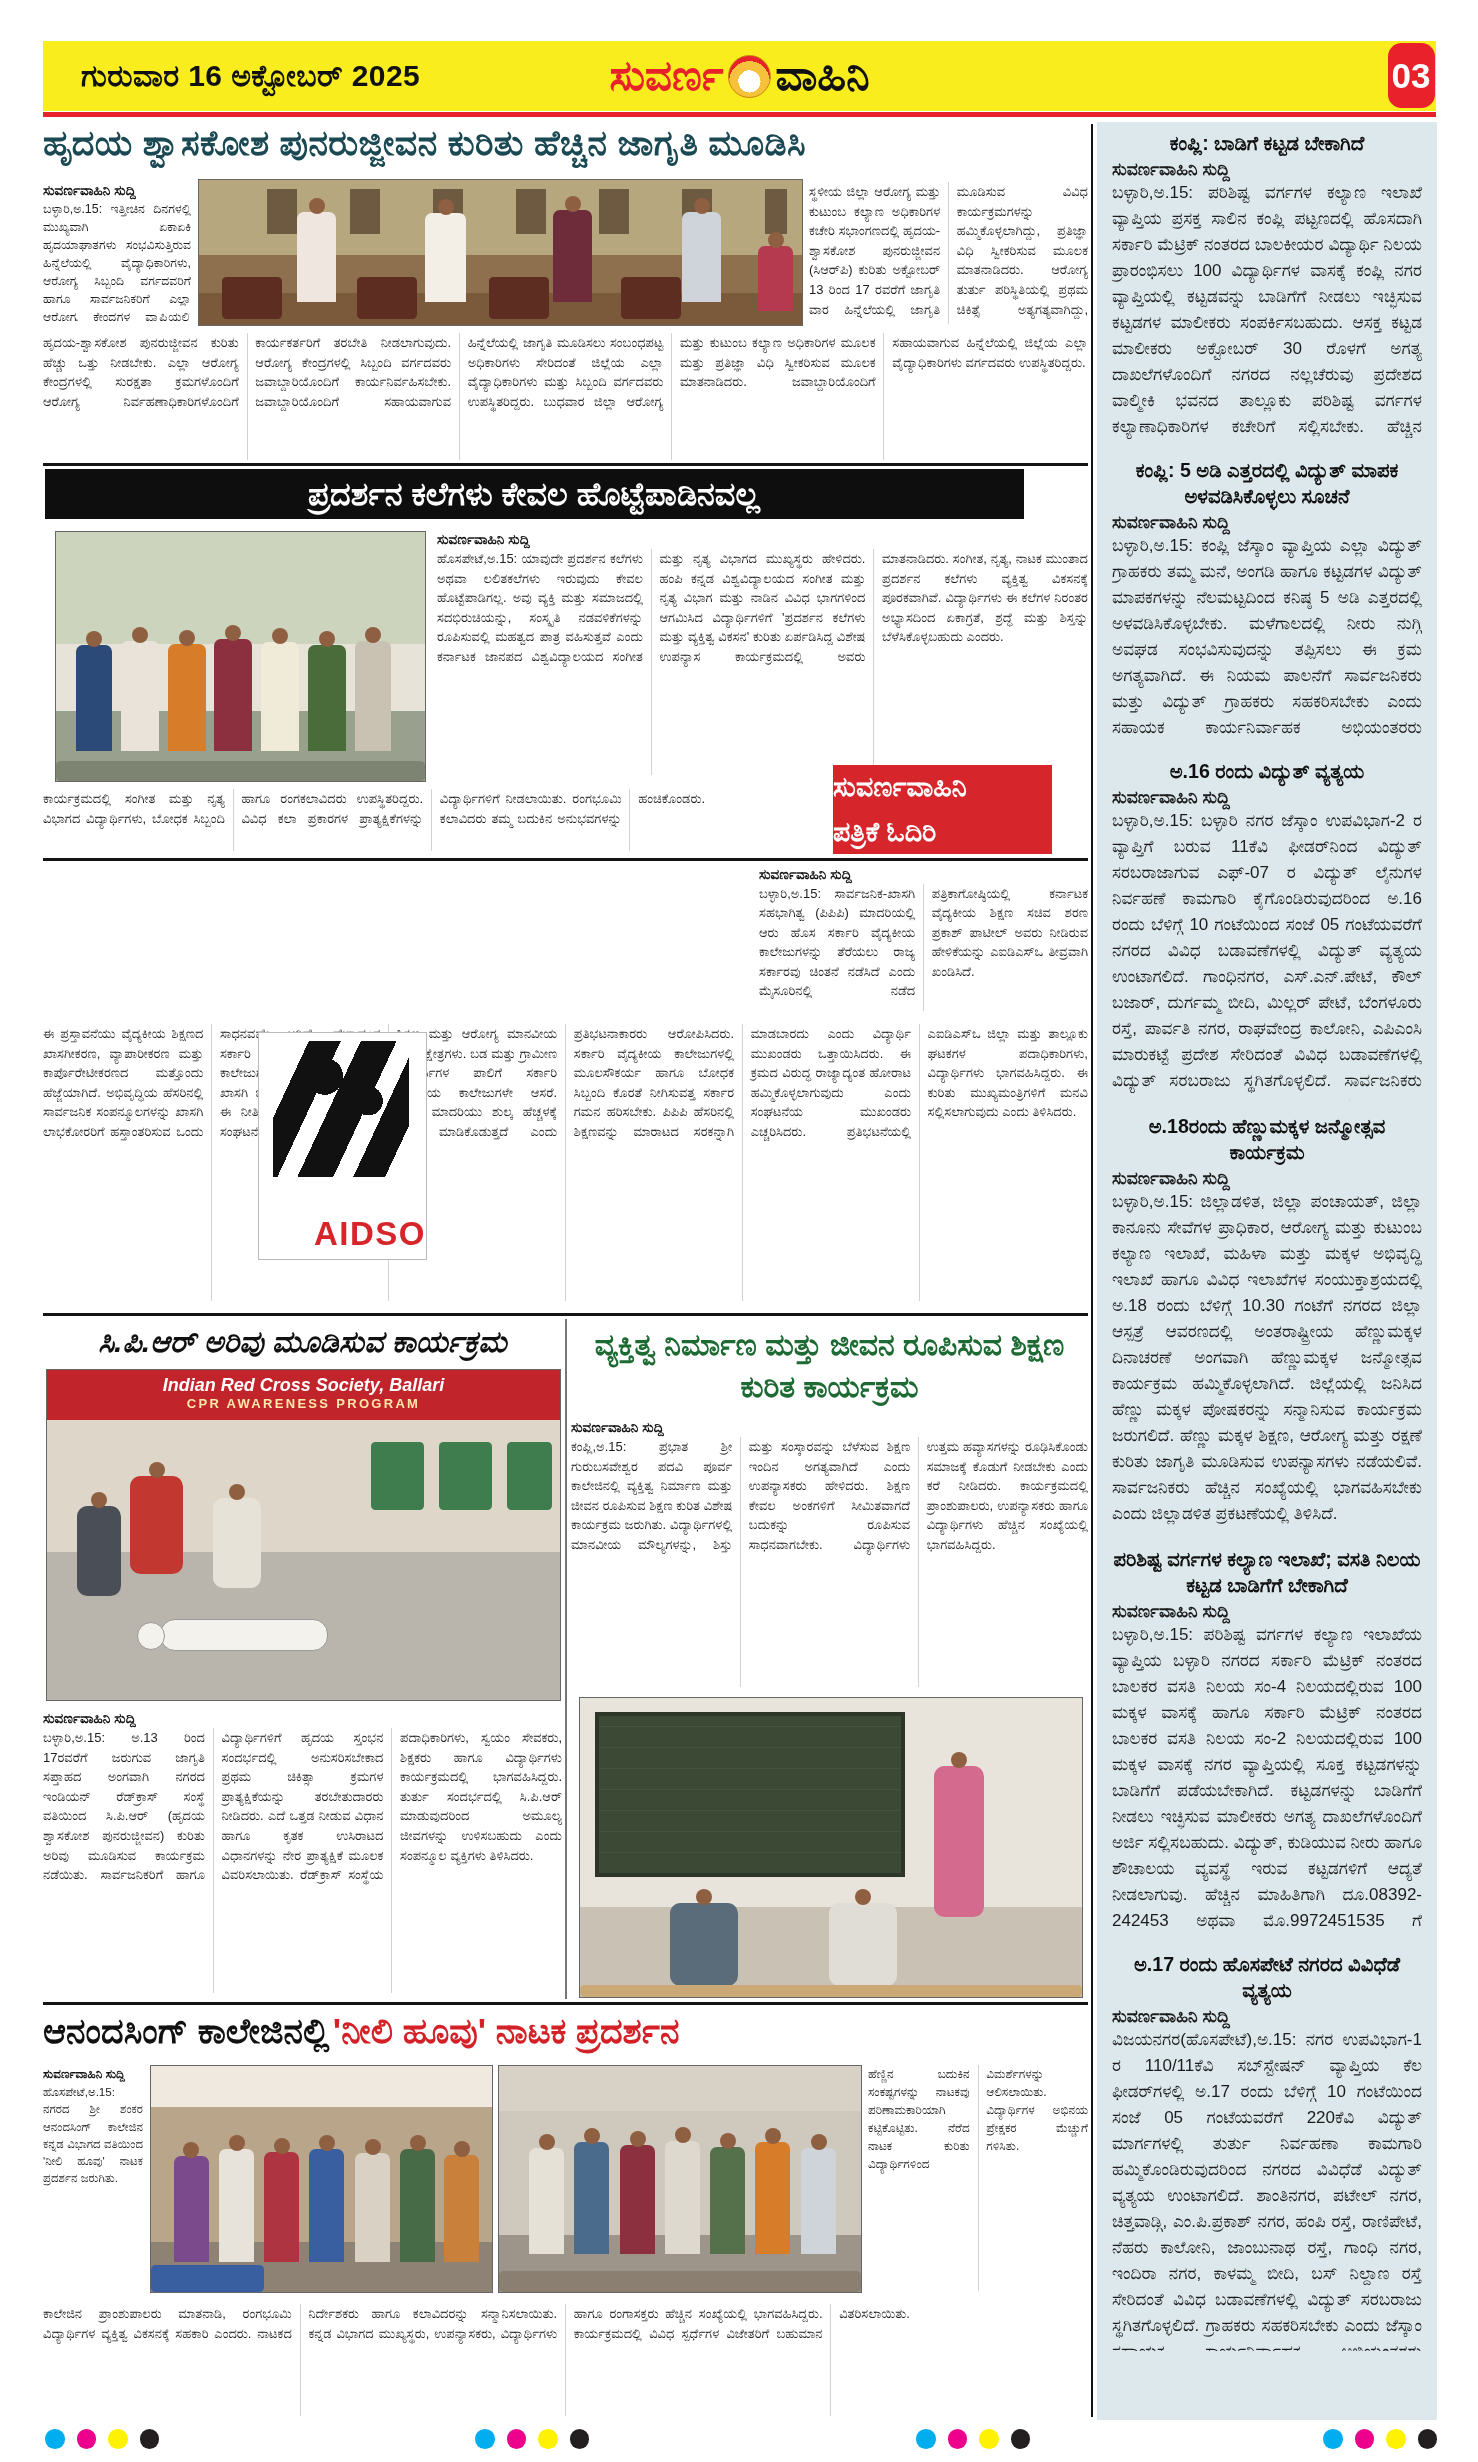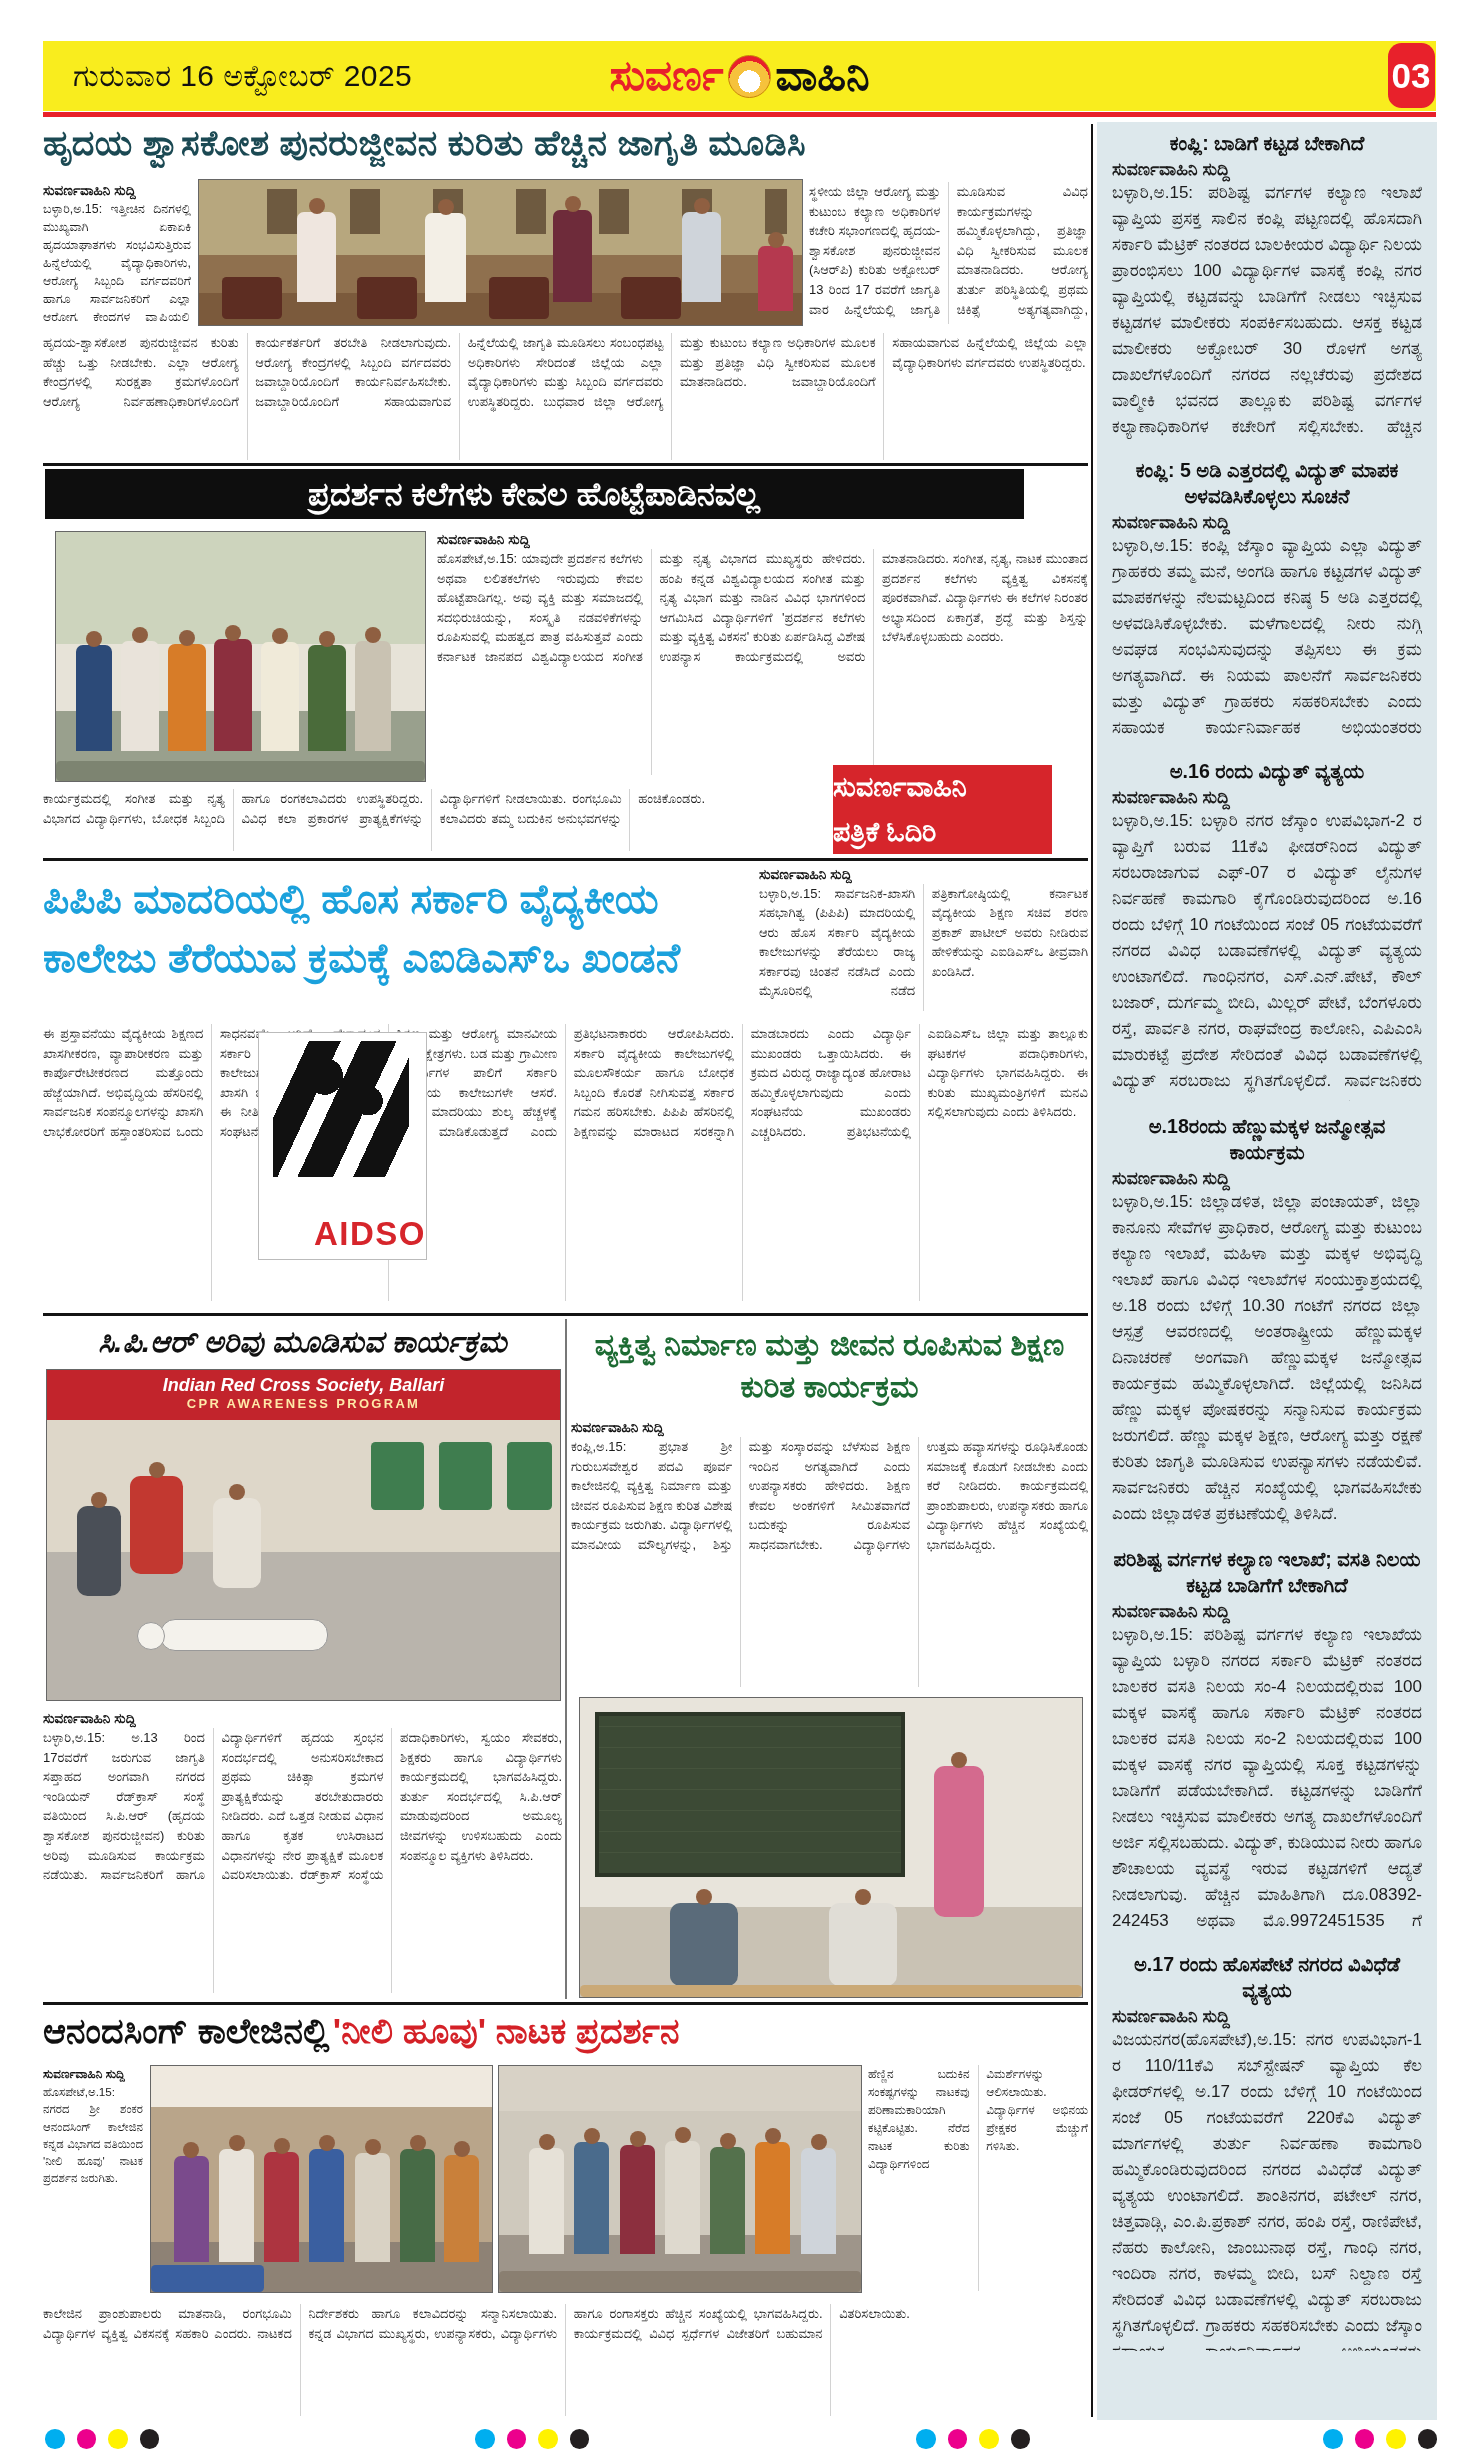--- a/index.html
+++ b/index.html
@@ -1,21 +1,21 @@
 <!DOCTYPE html>
 <html style="font-size:12px"><head>
 <meta charset="utf-8">
 <style>
   html,body{margin:0;padding:0;background:#e9e7e2;}
   #sheet{position:relative;width:1478px;height:2462px;background:#ffffff;overflow:hidden;
          font-family:"Liberation Sans","DejaVu Sans",sans-serif;color:#1c1c1c;}
   .abs{position:absolute;}
   
   #topbar{left:43px;top:41px;width:1393px;height:70px;background:#F9ED1E;display:flex;align-items:center;}
-  #dateline{font-size:30px;font-weight:normal;color:#111;padding-left:30px;letter-spacing:0.4px;white-space:nowrap;}
+  #dateline{font-size:30px;font-weight:bold;color:#111;padding-left:38px;letter-spacing:0.4px;white-space:nowrap;}
   #masthead{position:absolute;left:50%;top:50%;transform:translate(-50%,-50%);display:flex;align-items:center;gap:4.5px;white-space:nowrap;}
   #masthead .red{color:#E8212B;font-size:42px;font-weight:800;}
   #masthead .blk{color:#111;font-size:42px;font-weight:800;}
   .flame{display:inline-block;width:41px;height:41px;border-radius:50%;
          background:radial-gradient(circle at 50% 62%,#ffffff 0 34%,#f6c23c 34% 62%,#e8212b 62% 100%);
          border:1.5px solid #c8830a;}
   #pagenum{position:absolute;right:1.5px;top:2.3px;width:47px;height:65px;background:#E8212B;border-radius:13.6px;
            color:#fff;font-size:35px;font-weight:bold;display:flex;align-items:center;justify-content:center;}
   #redline{left:43px;top:112px;width:1393px;height:5.3px;background:#E8212B;}
   
@@ -129,24 +129,20 @@
     </div>
     <div class="abs bodytxt cols" style="left:0;top:320px;width:777px;height:62px;column-count:4;">ಕಾರ್ಯಕ್ರಮದಲ್ಲಿ ಸಂಗೀತ ಮತ್ತು ನೃತ್ಯ ವಿಭಾಗದ ವಿದ್ಯಾರ್ಥಿಗಳು, ಬೋಧಕ ಸಿಬ್ಬಂದಿ ಹಾಗೂ ರಂಗಕಲಾವಿದರು ಉಪಸ್ಥಿತರಿದ್ದರು. ವಿವಿಧ ಕಲಾ ಪ್ರಕಾರಗಳ ಪ್ರಾತ್ಯಕ್ಷಿಕೆಗಳನ್ನು ವಿದ್ಯಾರ್ಥಿಗಳಿಗೆ ನೀಡಲಾಯಿತು. ರಂಗಭೂಮಿ ಕಲಾವಿದರು ತಮ್ಮ ಬದುಕಿನ ಅನುಭವಗಳನ್ನು ಹಂಚಿಕೊಂಡರು.</div>
     <div id="promo" class="abs" style="left:790px;top:296px;width:219px;height:89px;">
       <div>ಸುವರ್ಣವಾಹಿನಿ</div>
       <div>ಪತ್ರಿಕೆ ಓದಿರಿ</div>
     </div>
   </div>
   <div class="abs hrule" style="left:43px;top:858px;width:1045px;"></div>
 
   <div class="abs" style="left:43px;top:864px;width:1045px;height:446px;">
-    <div class="abs" style="left:0;top:6px;width:705px;">
-      <div class="h-a3">ಪಿಪಿಪಿ ಮಾದರಿಯಲ್ಲಿ ಹೊಸ ಸರ್ಕಾರಿ ವೈದ್ಯಕೀಯ</div>
-      <div class="h-a3">ಕಾಲೇಜು ತೆರೆಯುವ ಕ್ರಮಕ್ಕೆ ಎಐಡಿಎಸ್ಒ ಖಂಡನೆ</div>
-    </div>
     <div class="abs" style="left:716px;top:1.5px;width:329px;height:148px;">
       <div class="byline">ಸುವರ್ಣವಾಹಿನಿ ಸುದ್ದಿ</div>
       <div class="bodytxt cols" style="height:127px;column-count:2;">ಬಳ್ಳಾರಿ,ಅ.15: ಸಾರ್ವಜನಿಕ-ಖಾಸಗಿ ಸಹಭಾಗಿತ್ವ (ಪಿಪಿಪಿ) ಮಾದರಿಯಲ್ಲಿ ಆರು ಹೊಸ ಸರ್ಕಾರಿ ವೈದ್ಯಕೀಯ ಕಾಲೇಜುಗಳನ್ನು ತೆರೆಯಲು ರಾಜ್ಯ ಸರ್ಕಾರವು ಚಿಂತನೆ ನಡೆಸಿದೆ ಎಂದು ಮೈಸೂರಿನಲ್ಲಿ ನಡೆದ ಪತ್ರಿಕಾಗೋಷ್ಠಿಯಲ್ಲಿ ಕರ್ನಾಟಕ ವೈದ್ಯಕೀಯ ಶಿಕ್ಷಣ ಸಚಿವ ಶರಣ ಪ್ರಕಾಶ್ ಪಾಟೀಲ್ ಅವರು ನೀಡಿರುವ ಹೇಳಿಕೆಯನ್ನು ಎಐಡಿಎಸ್ಒ ತೀವ್ರವಾಗಿ ಖಂಡಿಸಿದೆ.</div>
     </div>
     <div class="abs bodytxt cols" style="left:0;top:160px;width:1045px;height:277px;column-count:6;">ಈ ಪ್ರಸ್ತಾವನೆಯು ವೈದ್ಯಕೀಯ ಶಿಕ್ಷಣದ ಖಾಸಗೀಕರಣ, ವ್ಯಾಪಾರೀಕರಣ ಮತ್ತು ಕಾರ್ಪೊರೇಟೀಕರಣದ ಮತ್ತೊಂದು ಹೆಜ್ಜೆಯಾಗಿದೆ. ಅಭಿವೃದ್ಧಿಯ ಹೆಸರಿನಲ್ಲಿ ಸಾರ್ವಜನಿಕ ಸಂಪನ್ಮೂಲಗಳನ್ನು ಖಾಸಗಿ ಲಾಭಕೋರರಿಗೆ ಹಸ್ತಾಂತರಿಸುವ ಒಂದು ಸಾಧನವಷ್ಟೇ ಆಗಿದೆ. ದೇಶಾದ್ಯಂತ ಸರ್ಕಾರಿ ಸ್ವಾಮ್ಯದ ವೈದ್ಯಕೀಯ ಕಾಲೇಜುಗಳನ್ನು ಬಲಪಡಿಸುವ ಬದಲು ಖಾಸಗಿ ಒತ್ತುವರಿಗೆ ಅವಕಾಶ ನೀಡುವ ಈ ನೀತಿಯನ್ನು ಕೈಬಿಡಬೇಕು ಎಂದು ಸಂಘಟನೆಯ ಜಿಲ್ಲಾ ಘಟಕ ಆಗ್ರಹಿಸಿದೆ. ಶಿಕ್ಷಣ ಮತ್ತು ಆರೋಗ್ಯ ಮಾನವೀಯ ಸೇವಾ ಕ್ಷೇತ್ರಗಳು. ಬಡ ಮತ್ತು ಗ್ರಾಮೀಣ ವಿದ್ಯಾರ್ಥಿಗಳ ಪಾಲಿಗೆ ಸರ್ಕಾರಿ ವೈದ್ಯಕೀಯ ಕಾಲೇಜುಗಳೇ ಆಸರೆ. ಪಿಪಿಪಿ ಮಾದರಿಯು ಶುಲ್ಕ ಹೆಚ್ಚಳಕ್ಕೆ ದಾರಿ ಮಾಡಿಕೊಡುತ್ತದೆ ಎಂದು ಪ್ರತಿಭಟನಾಕಾರರು ಆರೋಪಿಸಿದರು. ಸರ್ಕಾರಿ ವೈದ್ಯಕೀಯ ಕಾಲೇಜುಗಳಲ್ಲಿ ಮೂಲಸೌಕರ್ಯ ಹಾಗೂ ಬೋಧಕ ಸಿಬ್ಬಂದಿ ಕೊರತೆ ನೀಗಿಸುವತ್ತ ಸರ್ಕಾರ ಗಮನ ಹರಿಸಬೇಕು. ಪಿಪಿಪಿ ಹೆಸರಿನಲ್ಲಿ ಶಿಕ್ಷಣವನ್ನು ಮಾರಾಟದ ಸರಕನ್ನಾಗಿ ಮಾಡಬಾರದು ಎಂದು ವಿದ್ಯಾರ್ಥಿ ಮುಖಂಡರು ಒತ್ತಾಯಿಸಿದರು. ಈ ಕ್ರಮದ ವಿರುದ್ಧ ರಾಜ್ಯಾದ್ಯಂತ ಹೋರಾಟ ಹಮ್ಮಿಕೊಳ್ಳಲಾಗುವುದು ಎಂದು ಸಂಘಟನೆಯ ಮುಖಂಡರು ಎಚ್ಚರಿಸಿದರು. ಪ್ರತಿಭಟನೆಯಲ್ಲಿ ಎಐಡಿಎಸ್ಒ ಜಿಲ್ಲಾ ಮತ್ತು ತಾಲ್ಲೂಕು ಘಟಕಗಳ ಪದಾಧಿಕಾರಿಗಳು, ವಿದ್ಯಾರ್ಥಿಗಳು ಭಾಗವಹಿಸಿದ್ದರು. ಈ ಕುರಿತು ಮುಖ್ಯಮಂತ್ರಿಗಳಿಗೆ ಮನವಿ ಸಲ್ಲಿಸಲಾಗುವುದು ಎಂದು ತಿಳಿಸಿದರು.</div>
     <div id="aidso" class="abs" style="left:215px;top:148px;width:167px;height:226px;">
       <div class="fist"></div>
       <div class="lbl">AIDSO</div>
     </div>
   </div>

